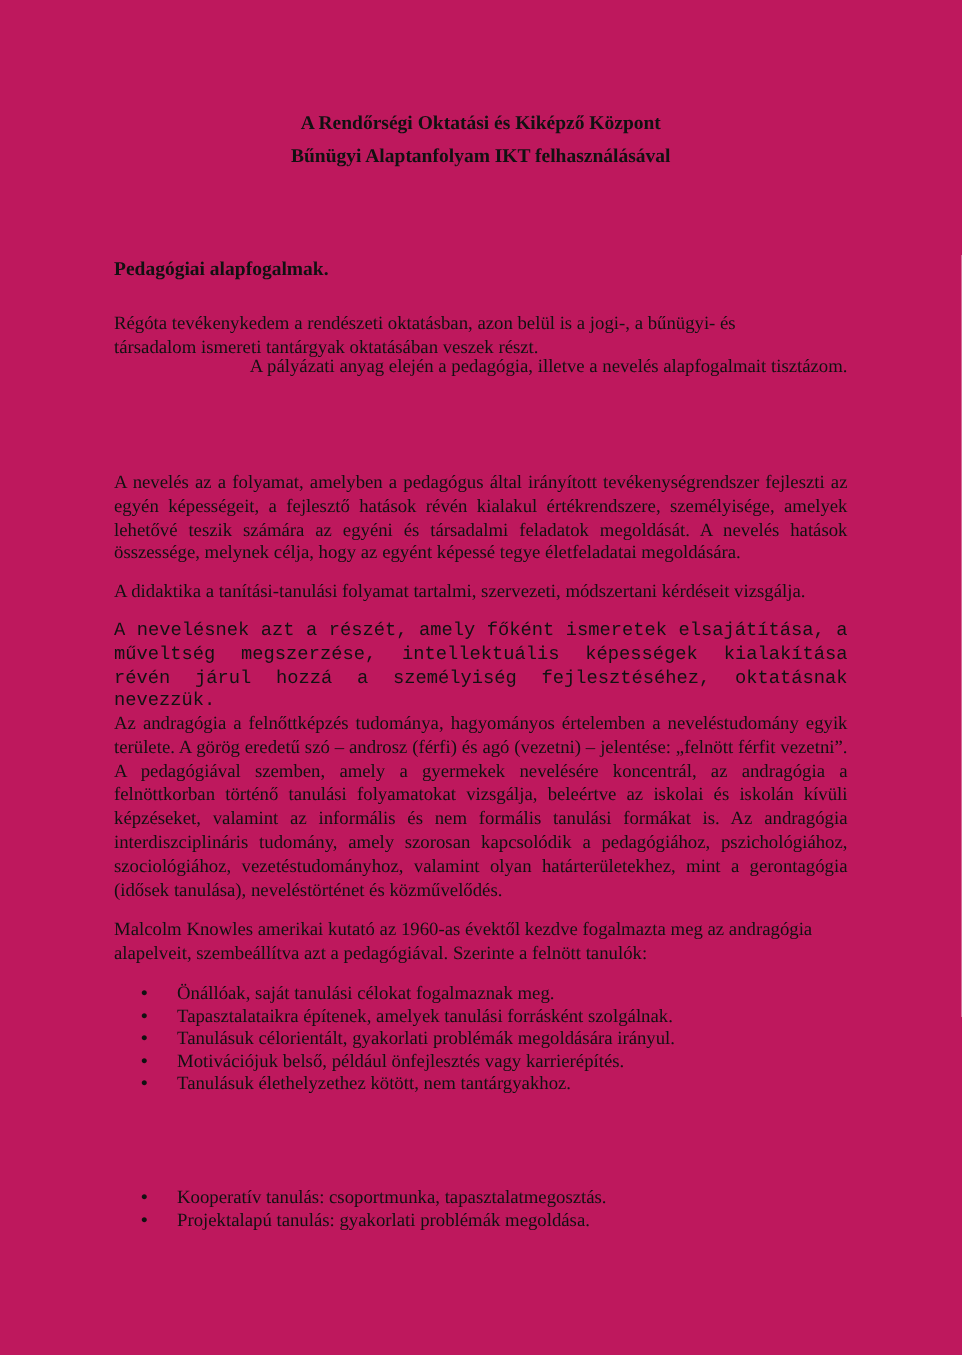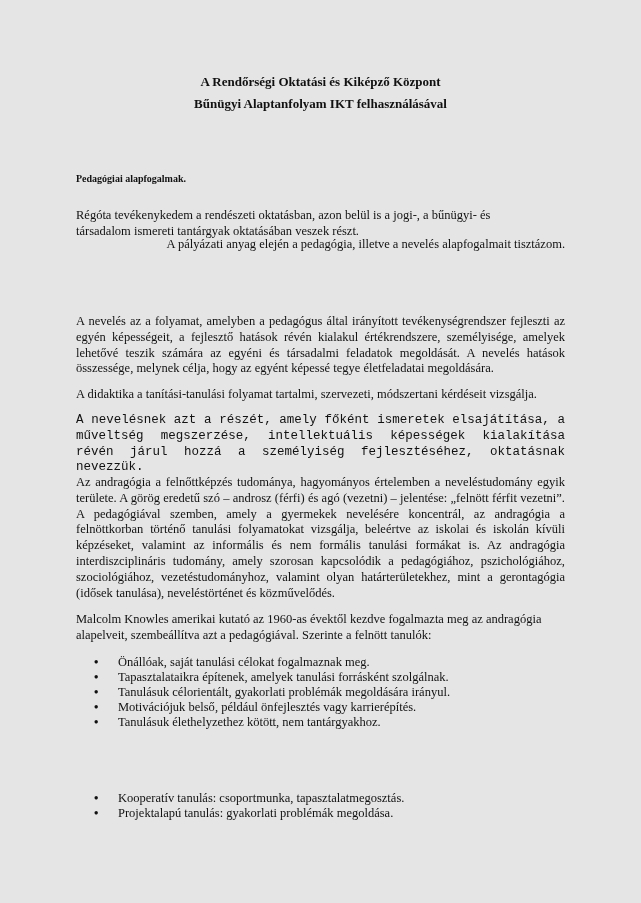--- a/index.html
+++ b/index.html
@@ -1,27 +1,27 @@
 <!DOCTYPE html>
 <html><head>
 <meta charset="utf-8">
 <style>
   html, body { margin: 0; padding: 0; background: #ffffff; }
   body {
     width: 641px; height: 903px; position: relative; overflow: hidden;
     font-family: "Liberation Serif", "DejaVu Serif", serif;
     color: #111111;
   }
-  .page { position: absolute; left: 0; top: 0; width: 641px; height: 903px; background: #e5e5e5; }
+  .page { position: absolute; left: 0; top: 0; width: 641px; height: 903px; background: #be185d; }
   .title {
     position: absolute; left: 0; width: 641px; text-align: center;
     font-weight: bold; font-size: 13px; line-height: 16px; margin: 0;
   }
   .heading {
-    position: absolute; left: 76px; font-weight: bold; font-size: 10px; line-height: 16px; margin: 0;
+    position: absolute; left: 76px; font-weight: bold; font-size: 13px; line-height: 16px; margin: 0;
   }
   .para {
     position: absolute; left: 76px; width: 489px; font-size: 12.5px; line-height: 15.8px; margin: 0;
   }
   .justify { text-align: justify; text-align-last: left; }
   .list { position: absolute; left: 94px; width: 470px; margin: 0; padding: 0; list-style: none; font-size: 12.5px; line-height: 15px; }
   .list li { position: relative; padding-left: 24px; margin: 0; }
   .list li .bullet { position: absolute; left: 0; top: 0; font-weight: bold; }
   .list li b { font-weight: normal; }
 </style>

